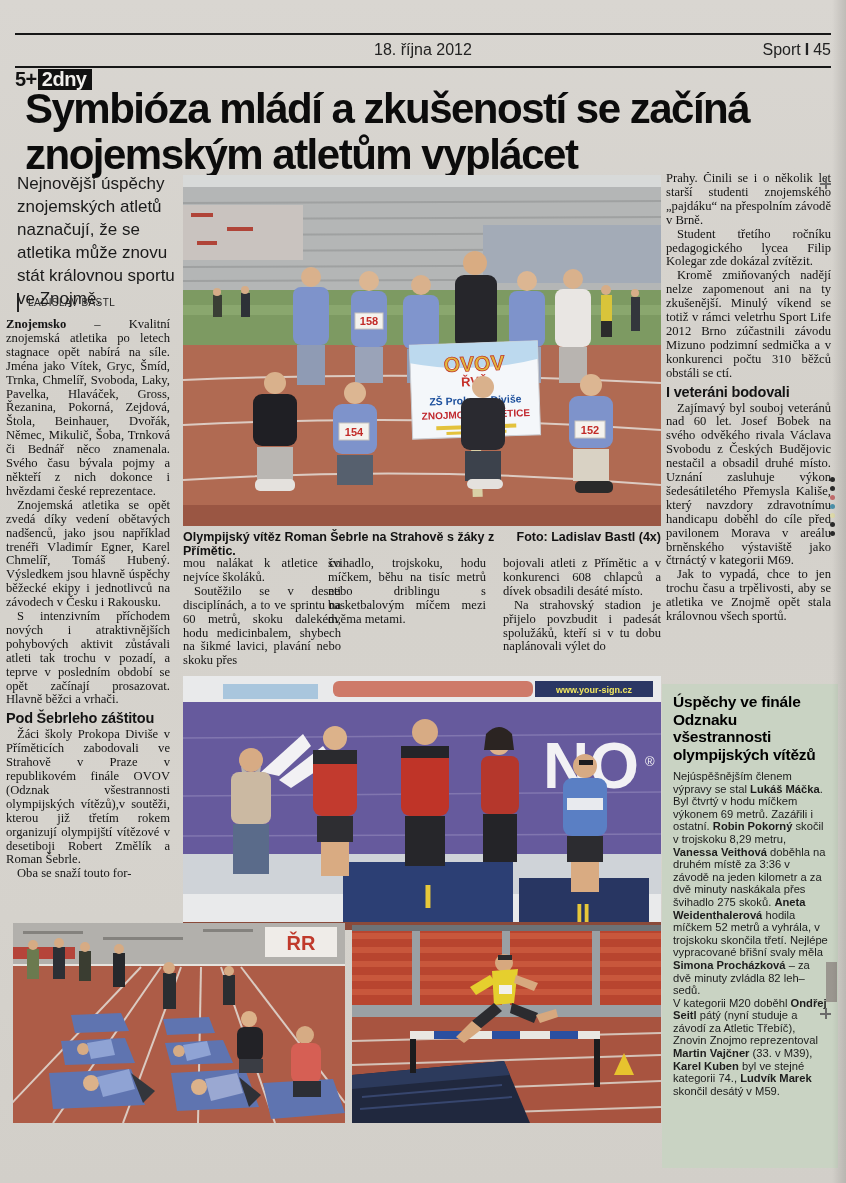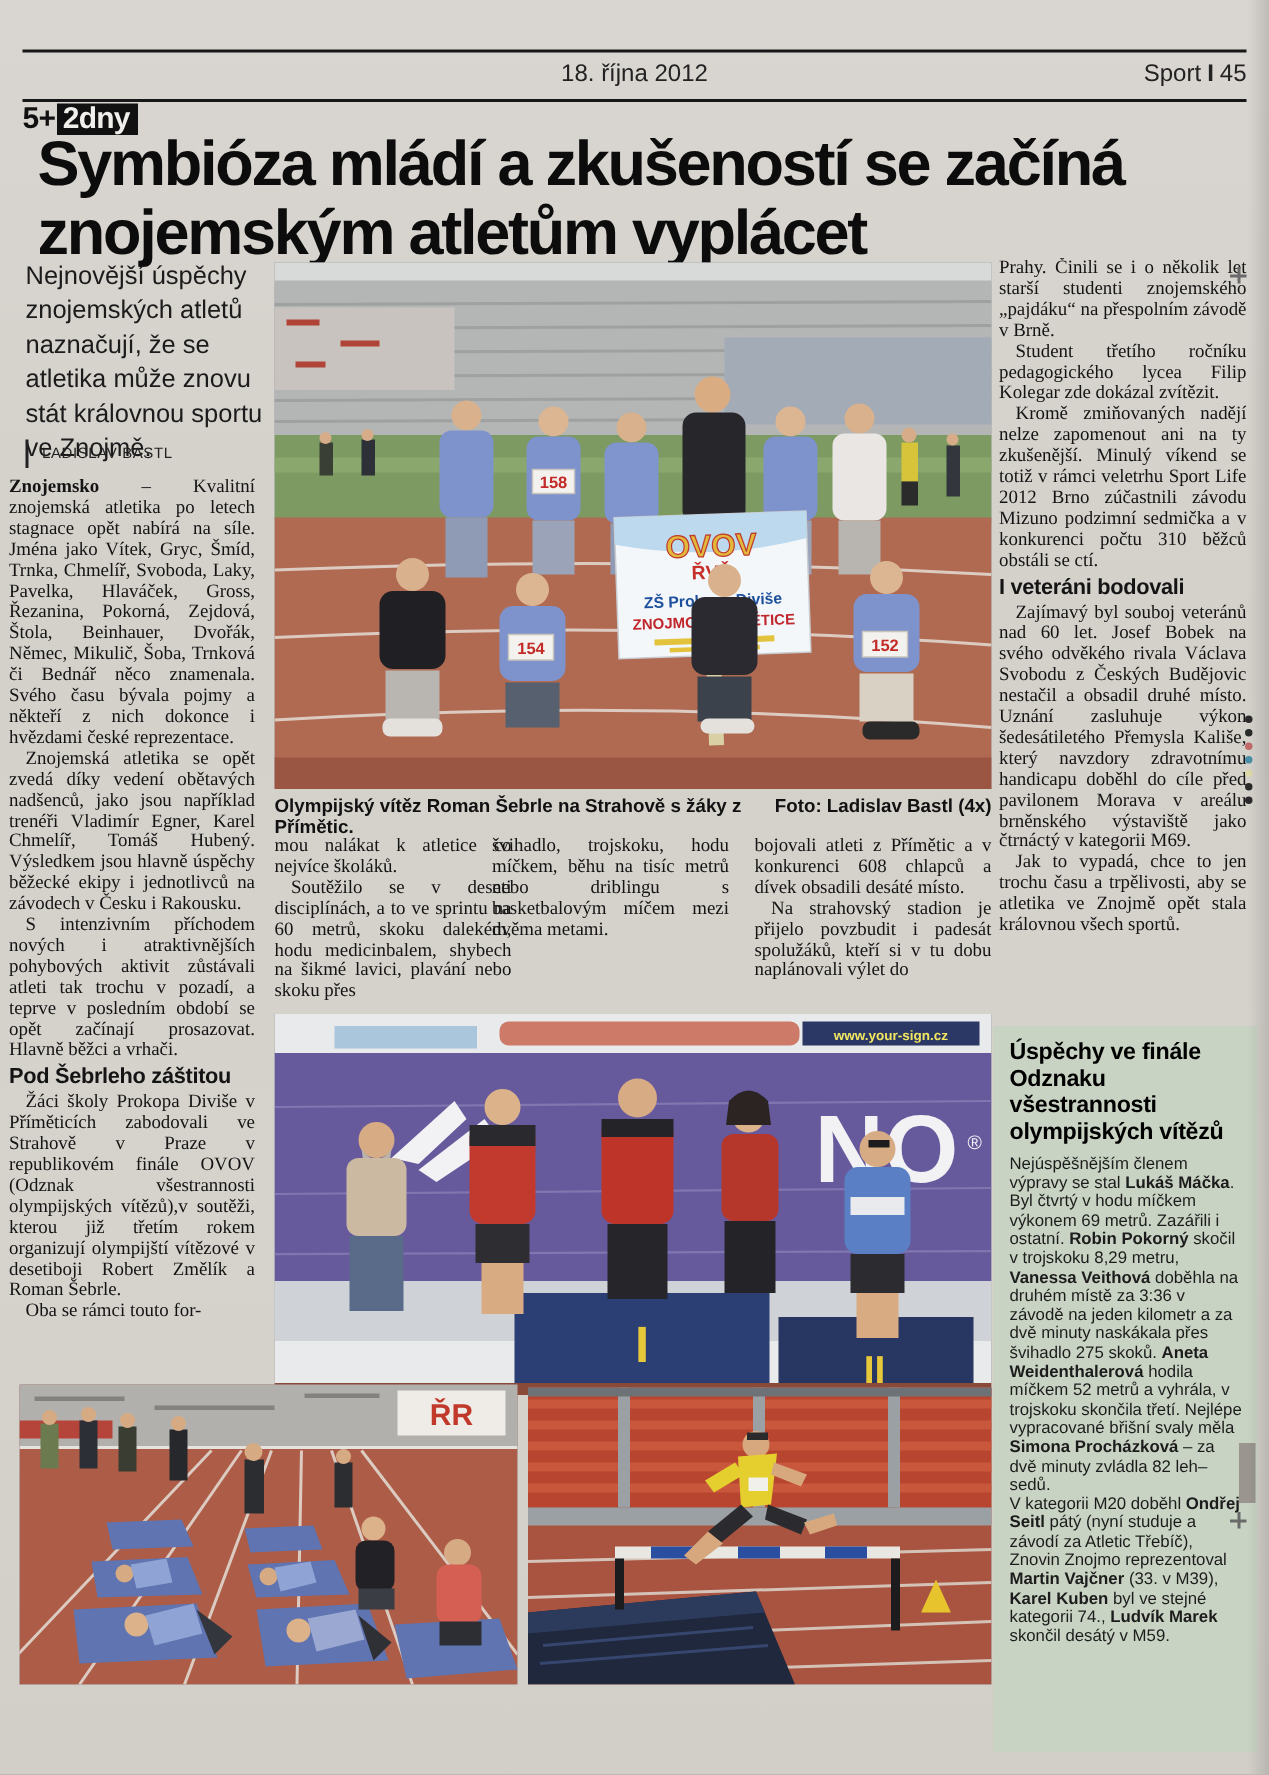--- a/index.html
+++ b/index.html
@@ -79,21 +79,21 @@
   <p class="lede">Nejnovější úspěchy znojemských atletů naznačují, že se atletika může znovu stát královnou sportu ve Znojmě.</p>
 
   <div class="byline">LADISLAV BASTL</div>
 
   <div class="serif-col col1">
     <p class="noind"><strong>Znojemsko</strong><span> – Kvalitní znojemská atletika po letech stagnace opět nabírá na síle. Jména jako Vítek, Gryc, Šmíd, Trnka, Chmelíř, Svoboda, Laky, Pavelka, Hlaváček, Gross, Řezanina, Pokorná, Zejdová, Štola, Beinhauer, Dvořák, Němec, Mikulič, Šoba, Trnková či Bednář něco znamenala. Svého času bývala pojmy a někteří z nich dokonce i hvězdami české reprezentace.</span></p>
     <p>Znojemská atletika se opět zvedá díky vedení obětavých nadšenců, jako jsou například trenéři Vladimír Egner, Karel Chmelíř, Tomáš Hubený. Výsledkem jsou hlavně úspěchy běžecké ekipy i jednotlivců na závodech v Česku i Rakousku.</p>
     <p>S intenzivním příchodem nových i atraktivnějších pohybových aktivit zůstávali atleti tak trochu v pozadí, a teprve v posledním období se opět začínají prosazovat. Hlavně běžci a vrhači.</p>
     <h3>Pod Šebrleho záštitou</h3>
     <p>Žáci školy Prokopa Diviše v Příměticích zabodovali ve Strahově v Praze v republikovém finále OVOV (Odznak všestrannosti olympijských vítězů),v soutěži, kterou již třetím rokem organizují olympijští vítězové v desetiboji Robert Změlík a Roman Šebrle.</p>
-    <p>Oba se rámci touto for-</p>
+    <p>Oba se snaží touto for-</p>
   </div>
 
   <svg class="photo" style="left:183px;top:175px;" width="478" height="351" viewBox="0 0 478 351">
     <rect width="478" height="351" fill="#c3c5c4"></rect>
     <rect x="0" y="0" width="478" height="14" fill="#d8dad9"></rect>
     <rect x="0" y="12" width="478" height="105" fill="#b4b6b6"></rect>
     <g stroke="#9fa1a1" stroke-width="2">
       <line x1="0" y1="28" x2="478" y2="26"></line>
         <line x1="0" y1="44" x2="478" y2="42"></line>
       <line x1="0" y1="60" x2="478" y2="58"></line>

